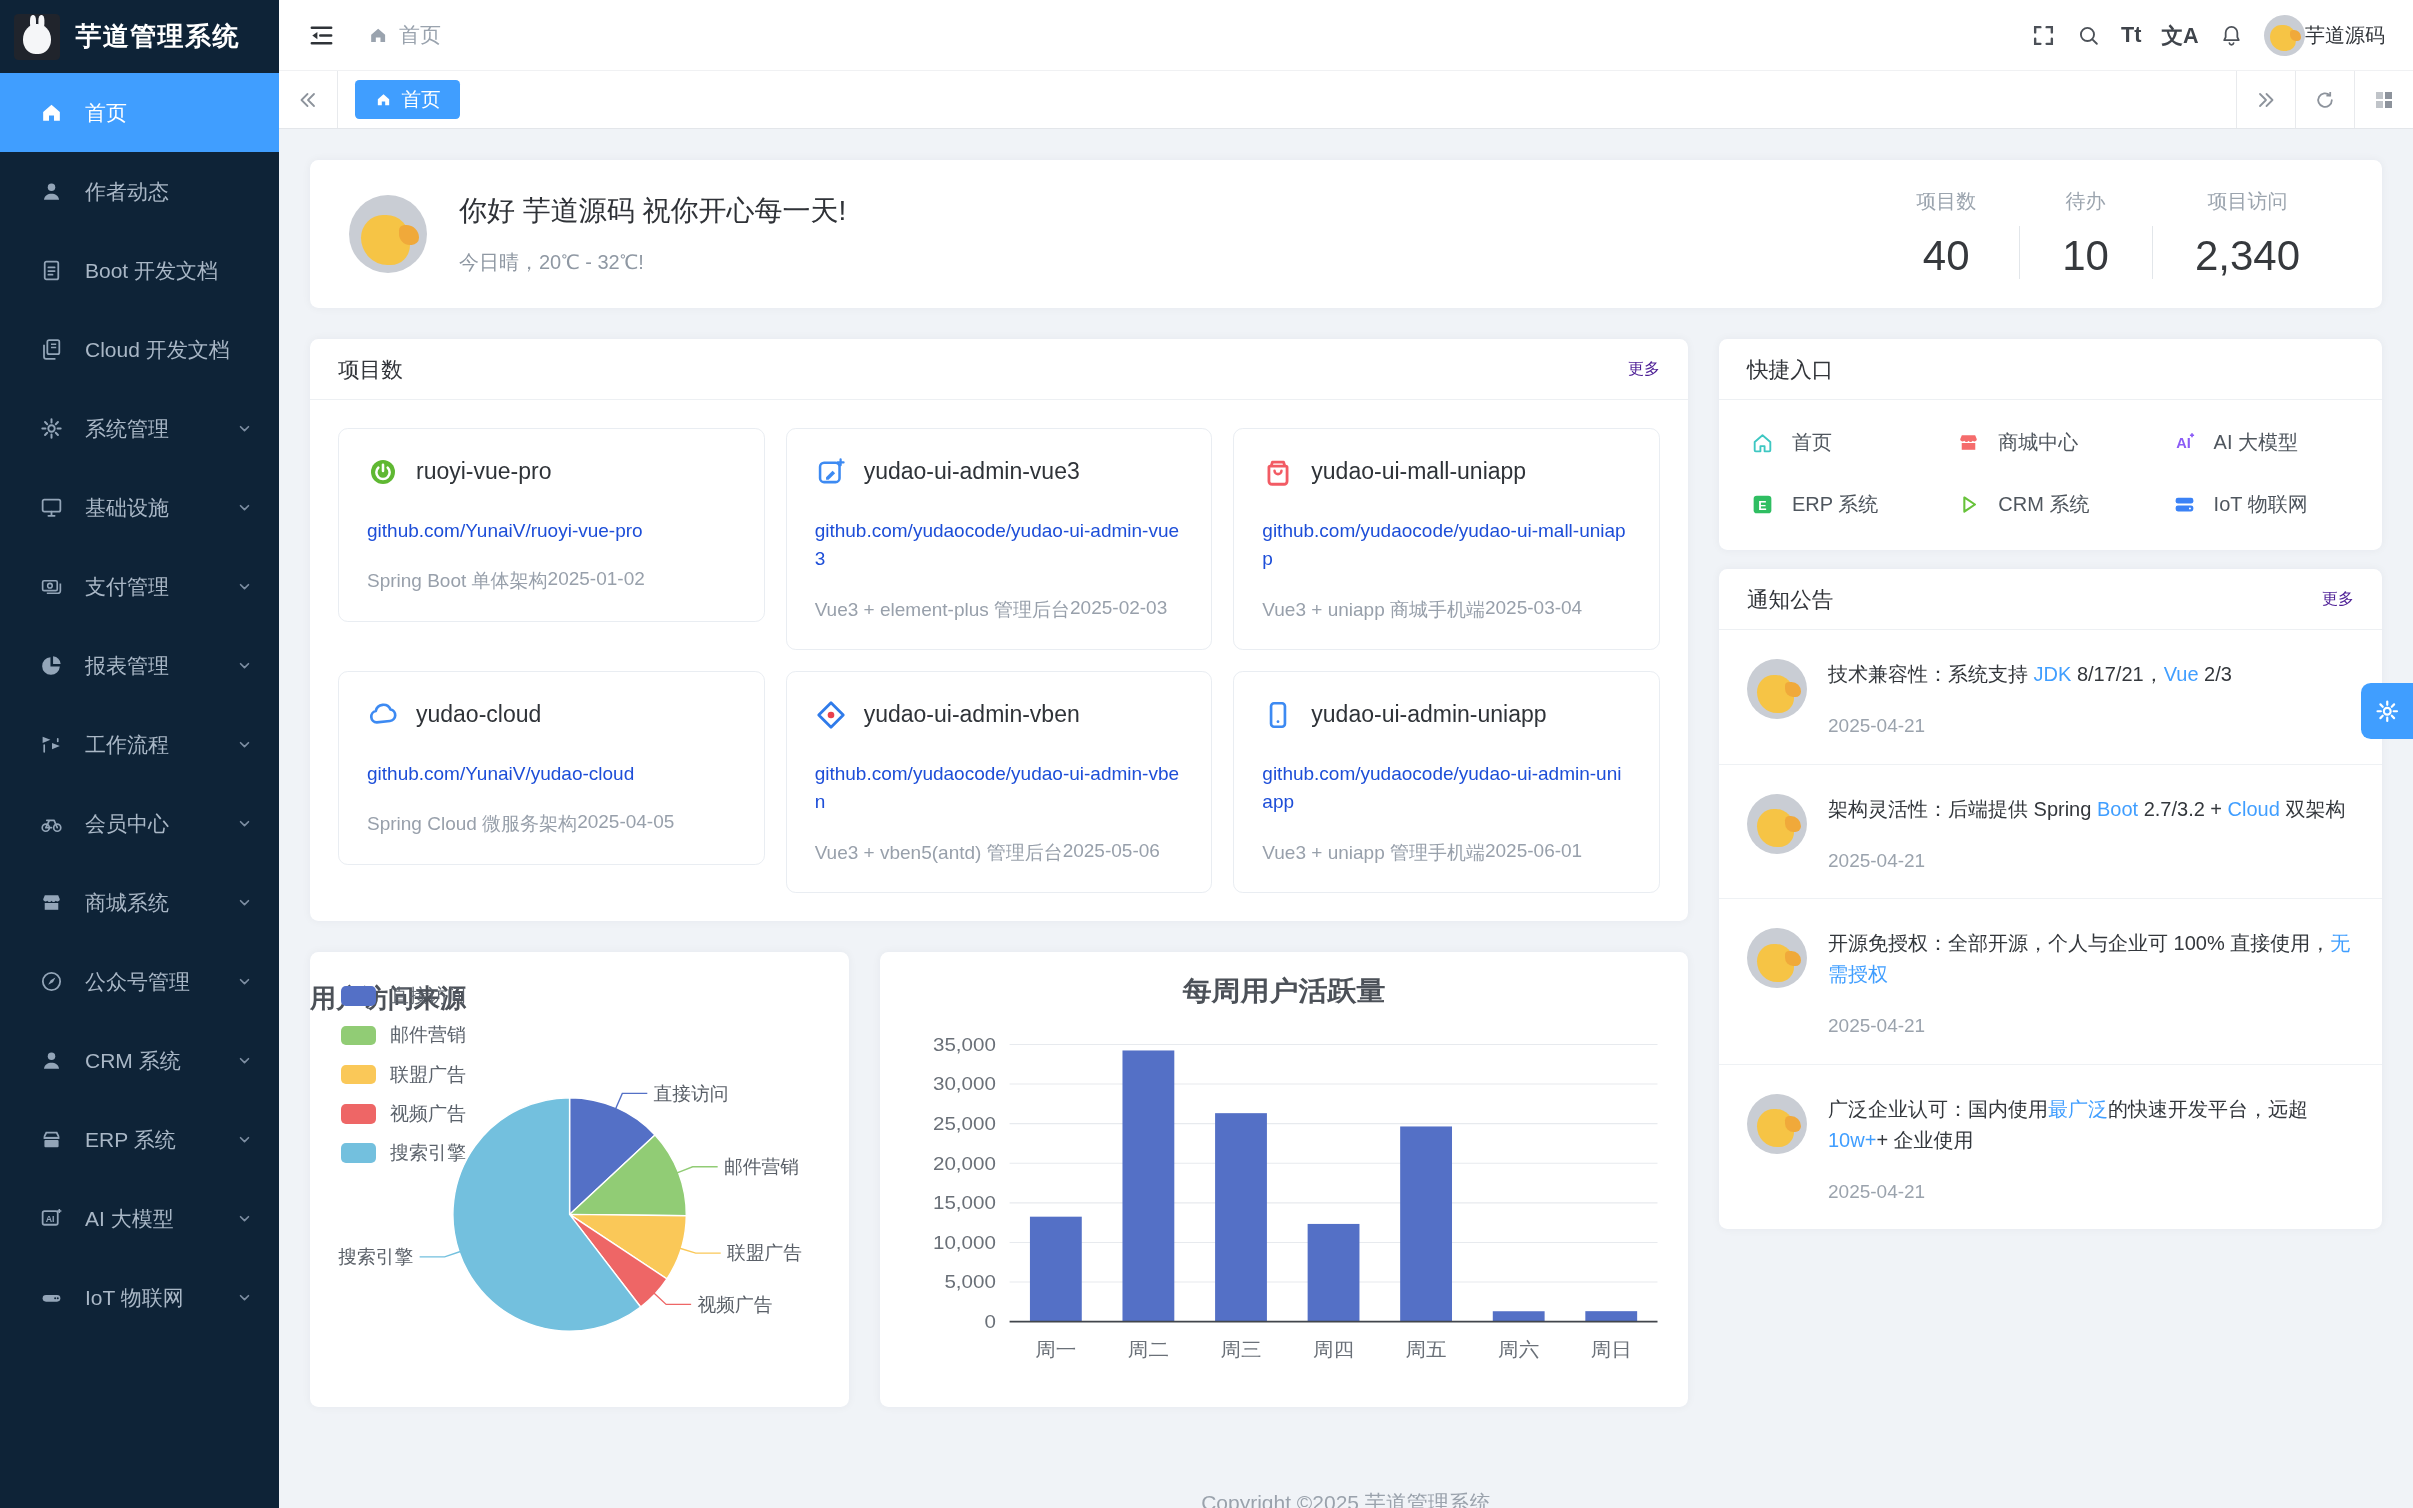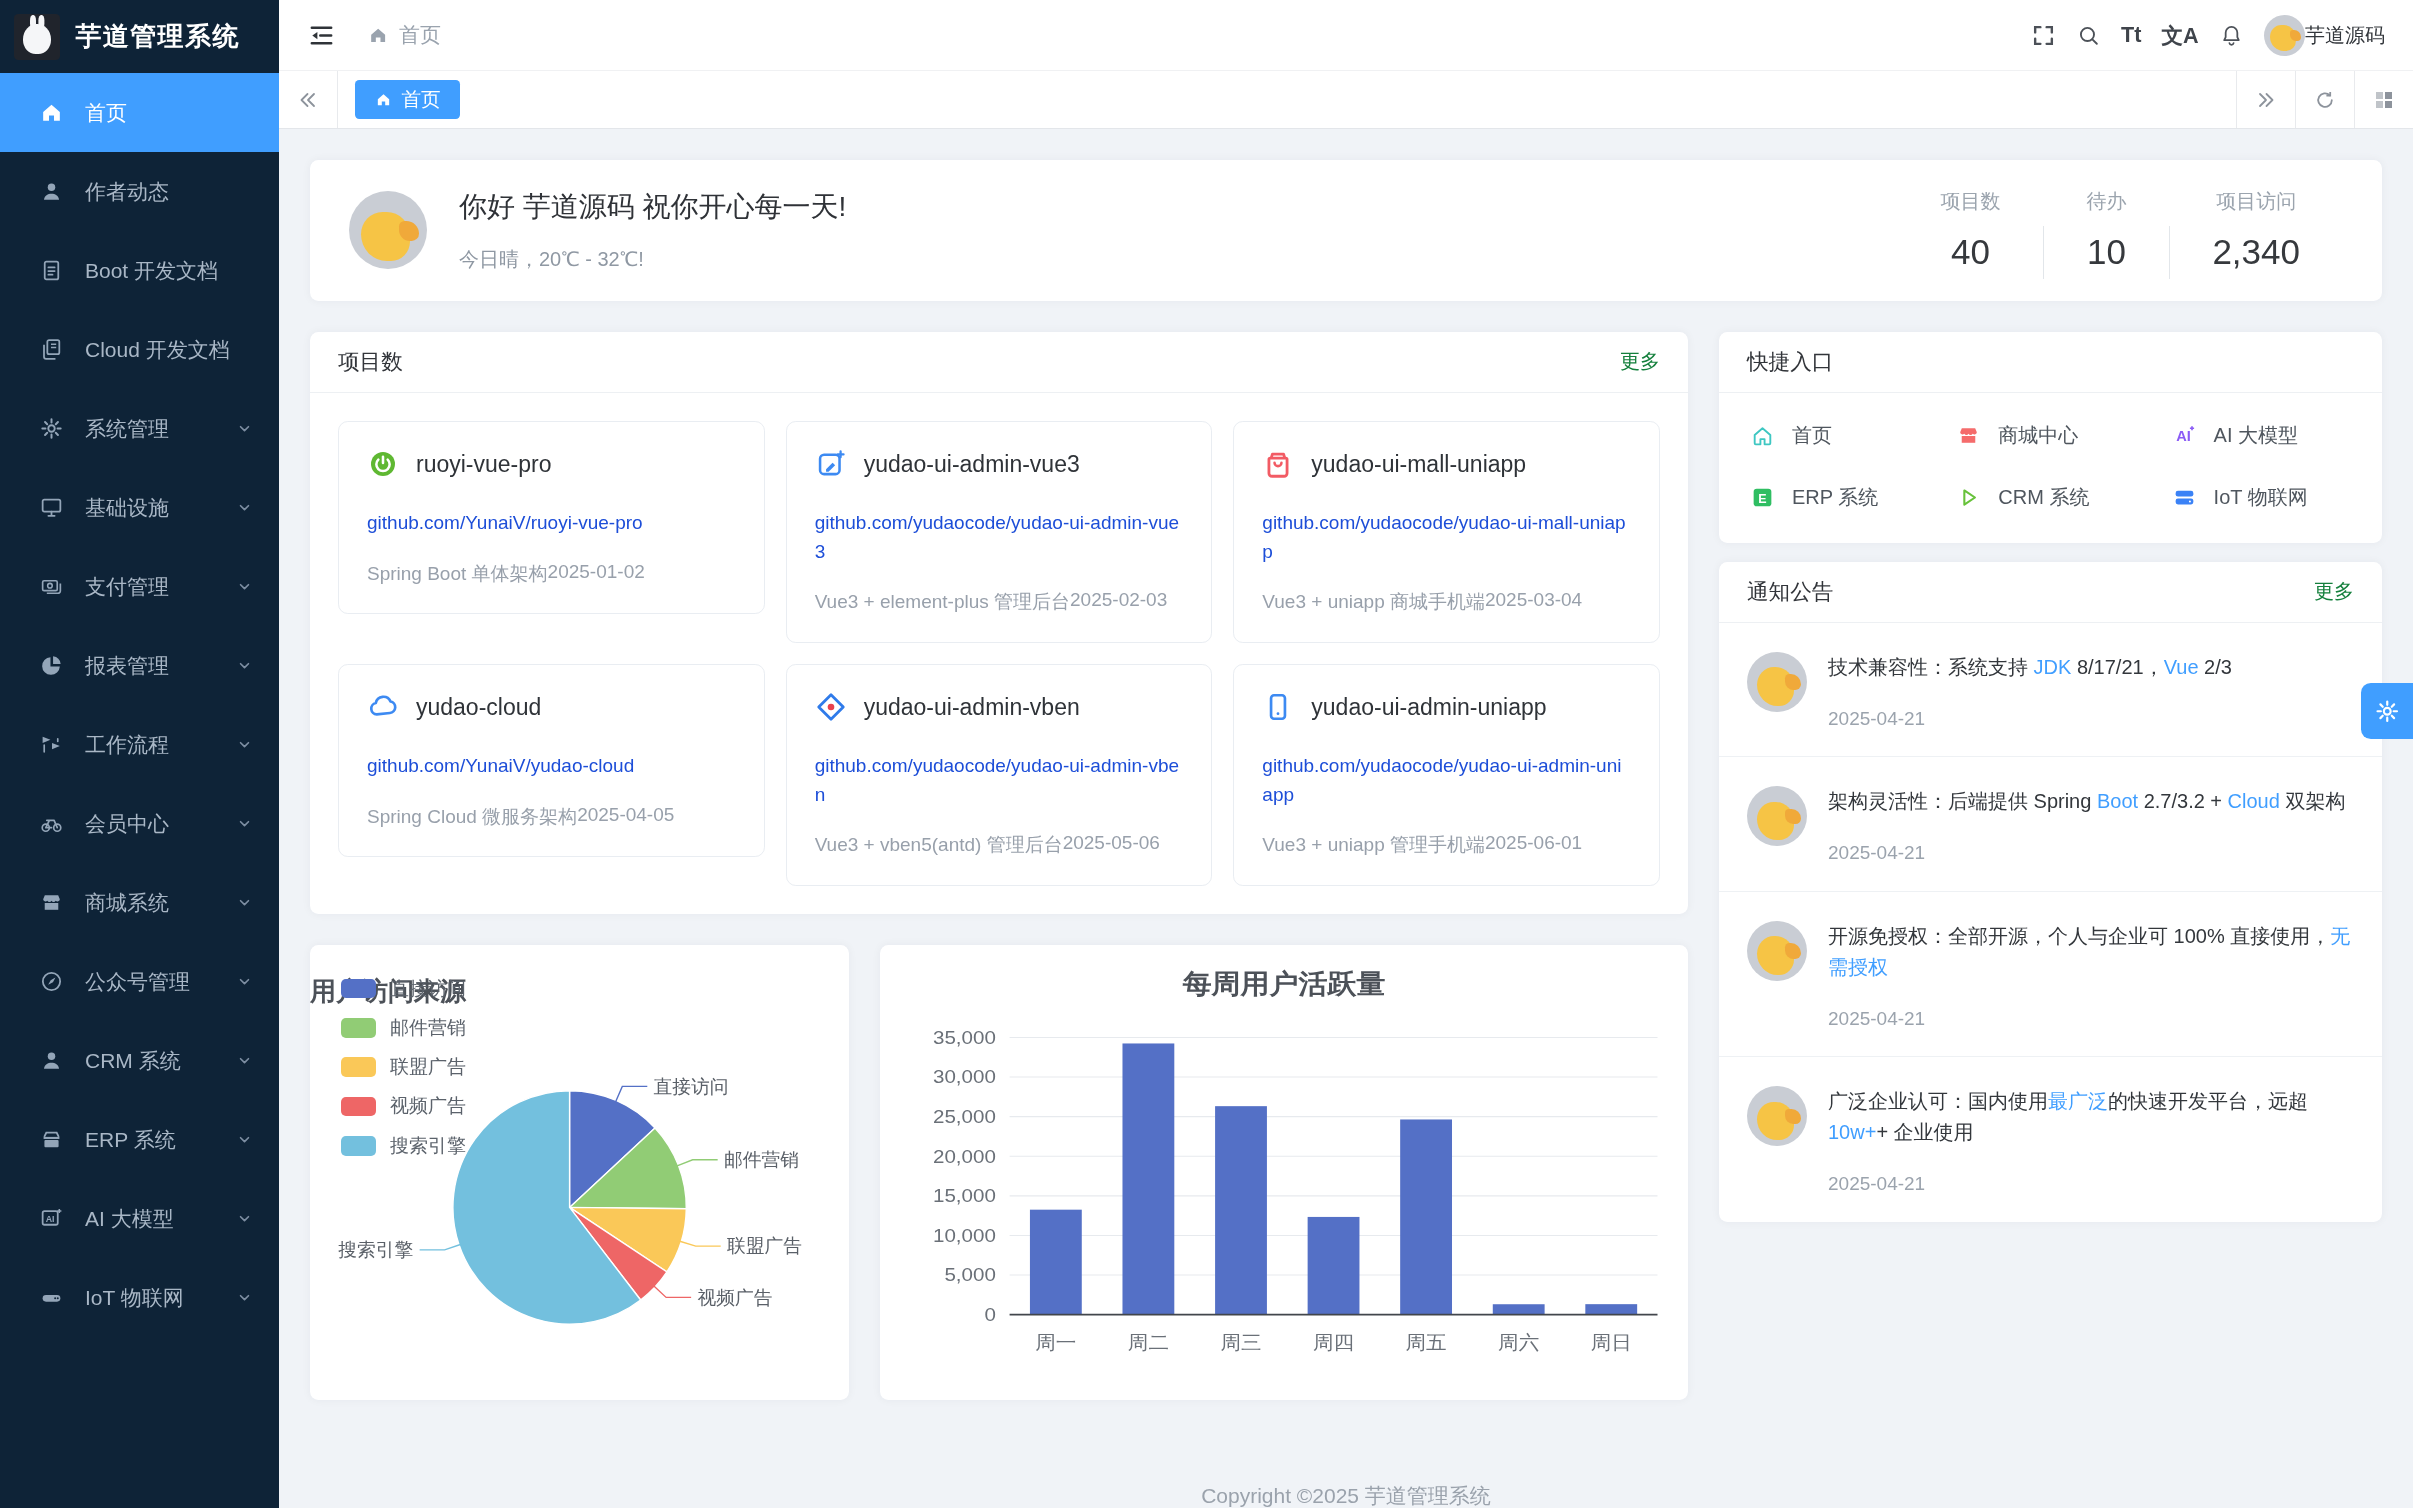--- a/index.html
+++ b/index.html
@@ -43,31 +43,31 @@
   .tab-cell.left { border-right:0.7px solid #e8eaed; }
   .tab-cell.rightb { border-left:0.7px solid #e8eaed; }
   .tab-scroll { flex:1; display:flex; align-items:center; padding-left:17px; }
   .tab.active { display:flex; align-items:center; gap:9.8px; background:#409eff; color:#ffffff; height:39px; padding:0 19.6px; border-radius:4.2px; font-size:19.6px; cursor:pointer; }
   .tab-home-icon { width:17px; height:17px; color:#ffffff; }
 
   
   .content { flex:1; overflow:hidden; padding:31px 31px 0; }
   .panel { background:#ffffff; border-radius:8.4px; box-shadow:0 0 9.8px rgba(31,45,61,.05); }
   .panel-header { height:61px; display:flex; align-items:center; justify-content:space-between; padding:0 28px; border-bottom:0.7px solid #edf0f3; font-size:21.6px; color:#32353a; }
-  .link-more { color:#15803d; font-size:20px; cursor:pointer; text-decoration:none; }
+  .link-more { color:#4c1d95; font-size:16px; cursor:pointer; text-decoration:none; }
 
   .welcome-card { background:#ffffff; border-radius:8.4px; box-shadow:0 0 9.8px rgba(31,45,61,.05); padding:28px 39px; display:flex; align-items:center; }
   .w-avatar { width:78px; height:78px; margin-right:32px; flex:none; }
   .greet { font-size:28px; color:#2f3237; }
   .weather { font-size:20px; color:#8f98a3; margin-top:19.6px; }
   .w-stats { margin-left:auto; display:flex; }
   .w-stat { position:relative; padding:0 43px; text-align:center; }
   .w-stat + .w-stat::before { content:""; position:absolute; left:0; top:38px; height:53px; border-left:0.7px solid #e2e6ea; }
   .s-label { font-size:20px; color:#9ba4ae; }
-  .s-value { font-size:35px; color:#36393d; margin-top:17px; }
+  .s-value { font-size:42px; color:#36393d; margin-top:17px; }
 
   .cols { display:grid; grid-template-columns:1fr 663px; gap:31px; margin-top:31px; align-items:start; }
 
   .projects-grid { padding:28px; display:grid; grid-template-columns:repeat(3,1fr); gap:21px; align-items:start; }
   .p-card { border:1.4px solid #e9edf2; border-radius:9.8px; padding:26.5px 28px; cursor:pointer; background:#fff; }
   .p-head { display:flex; align-items:center; gap:17px; }
   .p-icon { width:32px; height:32px; flex:none; }
   .p-name { font-size:23px; color:#2f3338; }
   .p-url { margin-top:29px; font-size:19px; color:#1d4ed8; line-height:1.5; word-break:break-all; }
   .p-meta { margin-top:23px; display:flex; justify-content:flex-start; font-size:19px; color:#98a0ab; }

